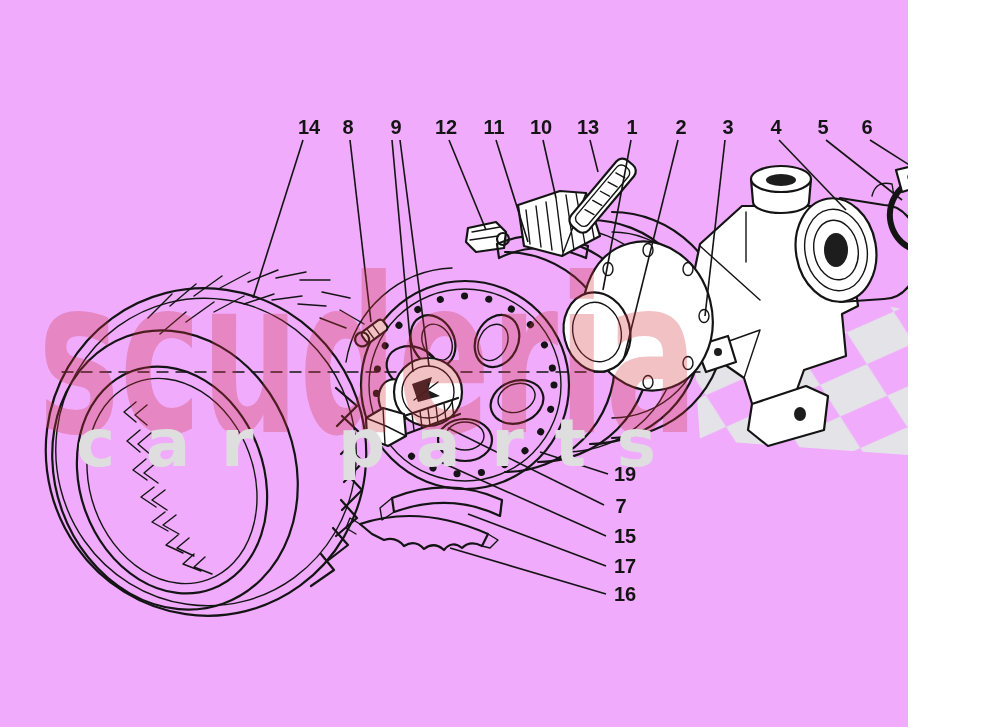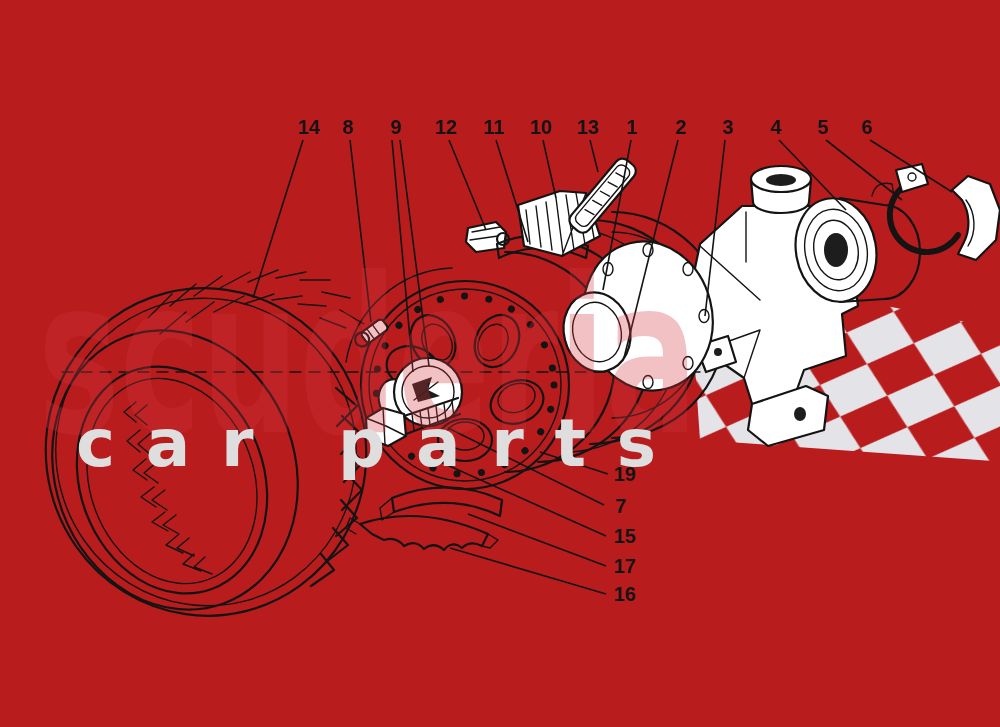--- a/index.html
+++ b/index.html
@@ -1,16 +1,16 @@
 <!DOCTYPE html>
 <html><head>
 <meta charset="utf-8">
 <style>
   html,body{margin:0;padding:0;background:#ffffff;}
-  #stage{position:relative;width:1000px;height:727px;background:#b91c1c;overflow:hidden;}
+  #stage{position:relative;width:908px;height:727px;background:#f0abfc;overflow:hidden;}
   svg{display:block;}
   .outline{stroke:#141414;stroke-width:2.2;fill:none;stroke-linecap:round;stroke-linejoin:round;}
   .outline-thin{stroke:#141414;stroke-width:1.4;fill:none;stroke-linecap:round;stroke-linejoin:round;}
   .whitepart{fill:#ffffff;stroke:#141414;stroke-width:2.2;stroke-linejoin:round;}
   .darkhole{fill:#1d1d1d;stroke:none;}
   .leader{stroke:#141414;stroke-width:1.6;fill:none;}
   .callout-num{font-family:"Liberation Sans",sans-serif;font-weight:700;font-size:20px;fill:#141414;text-anchor:middle;}
   .brand-text{font-family:"DejaVu Sans",sans-serif;font-weight:700;}
   .sub-text{font-family:"DejaVu Sans",sans-serif;font-weight:700;}
 </style>

